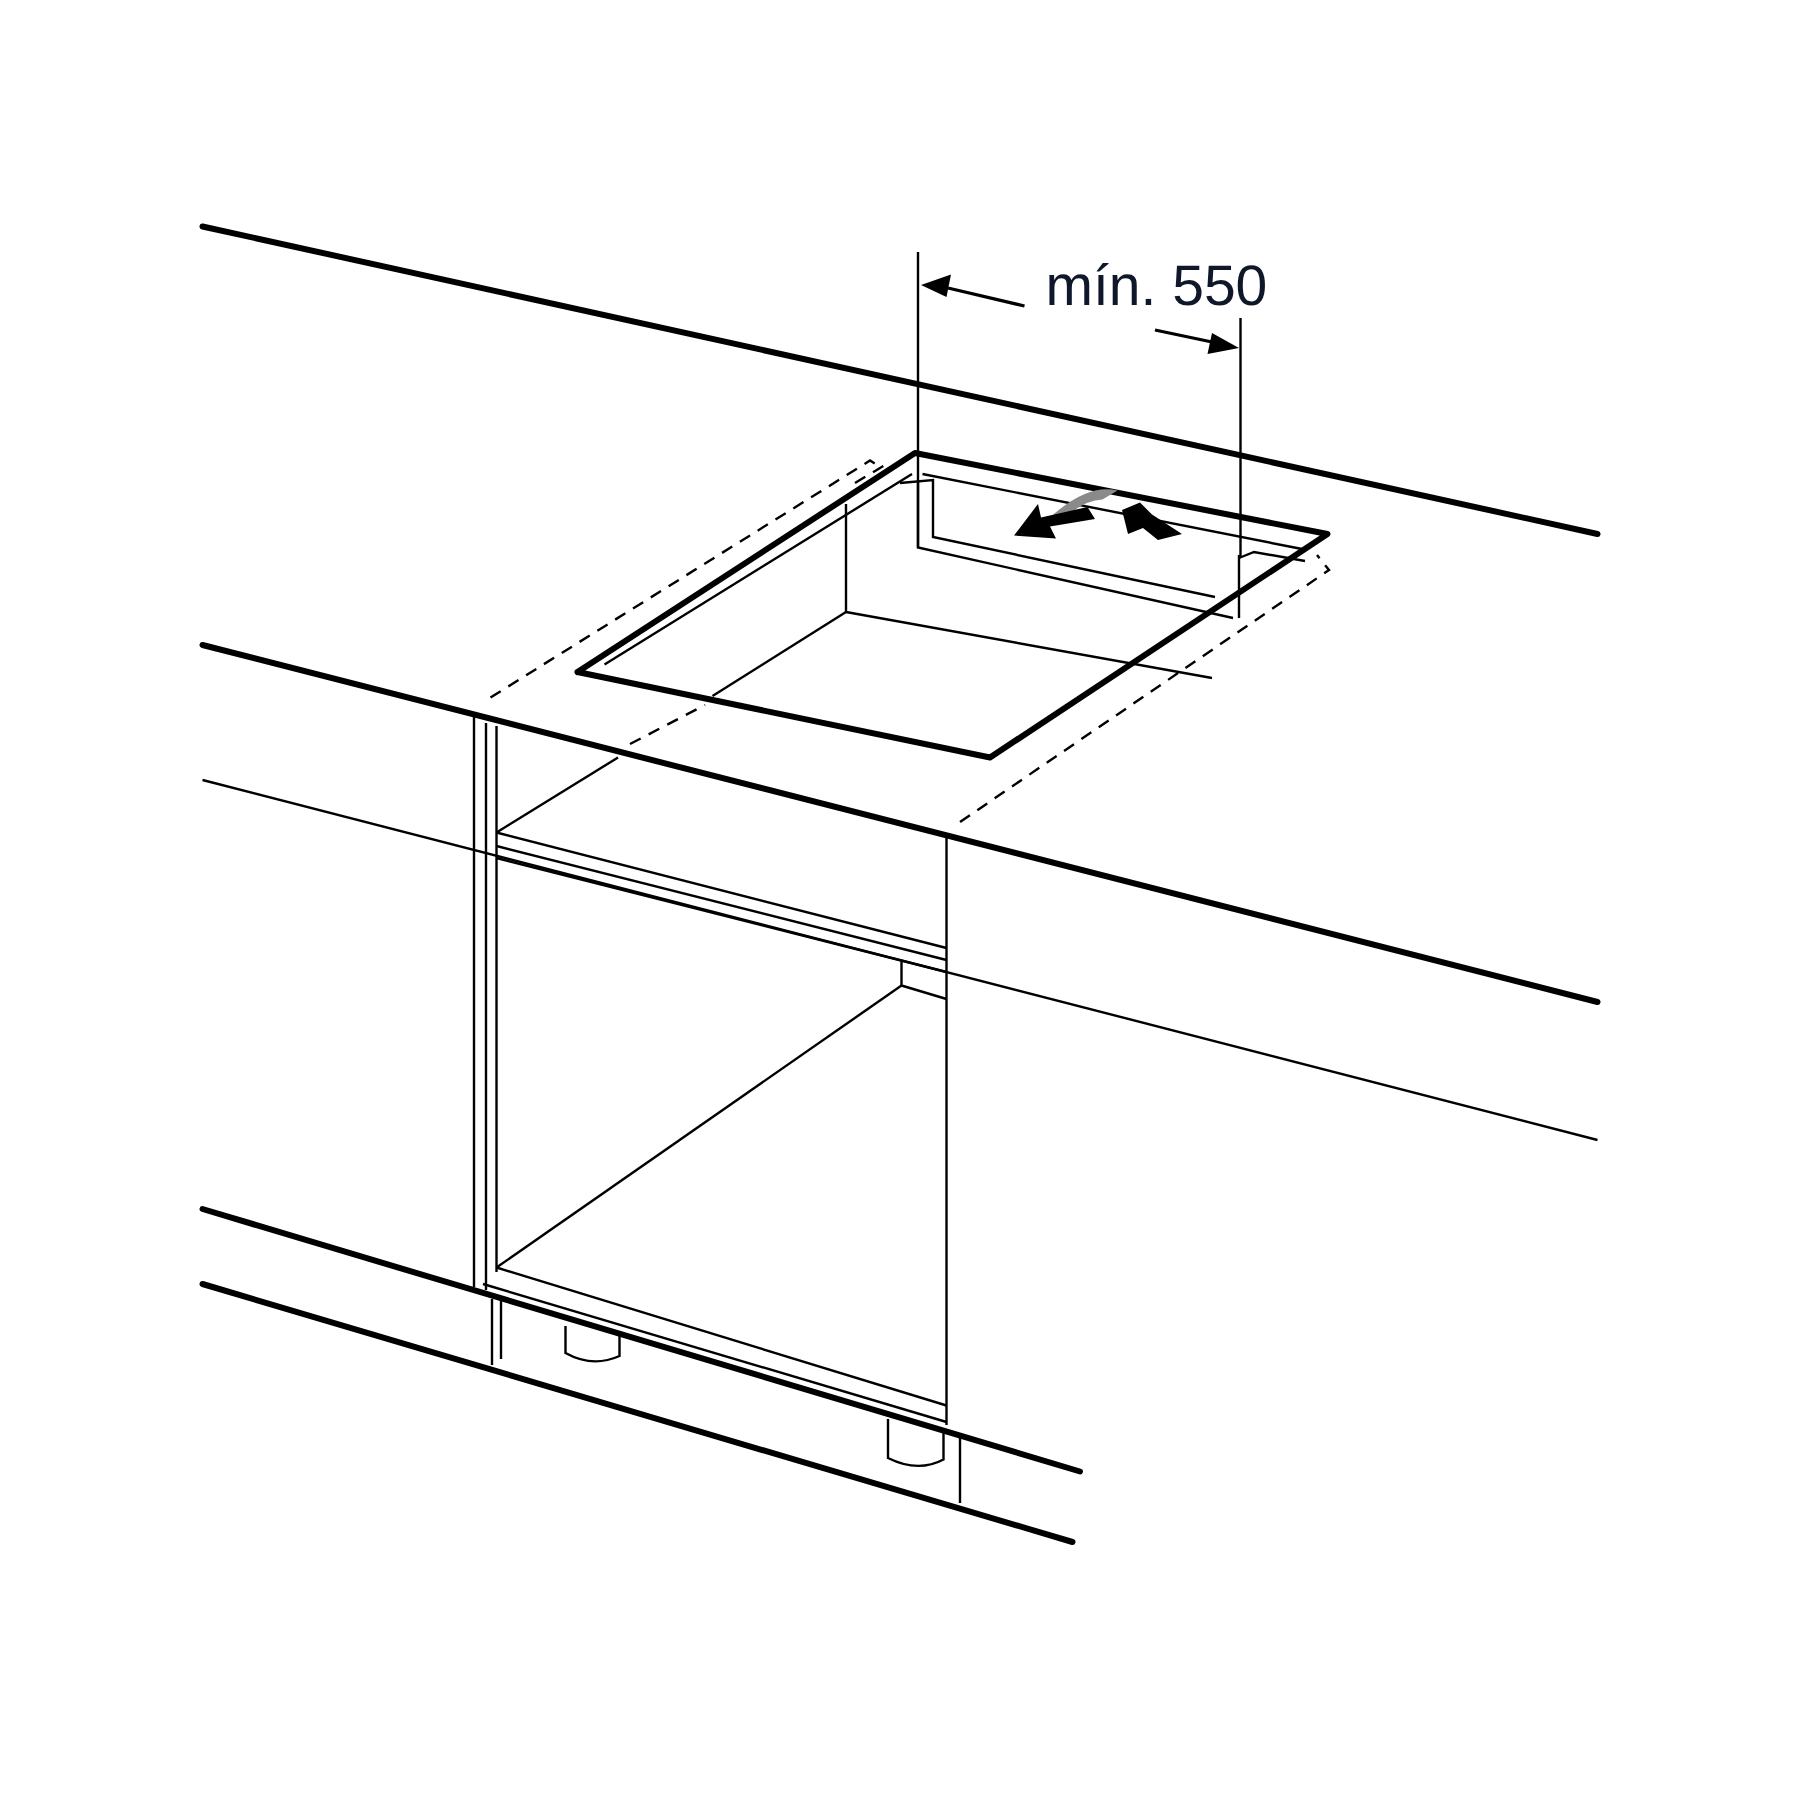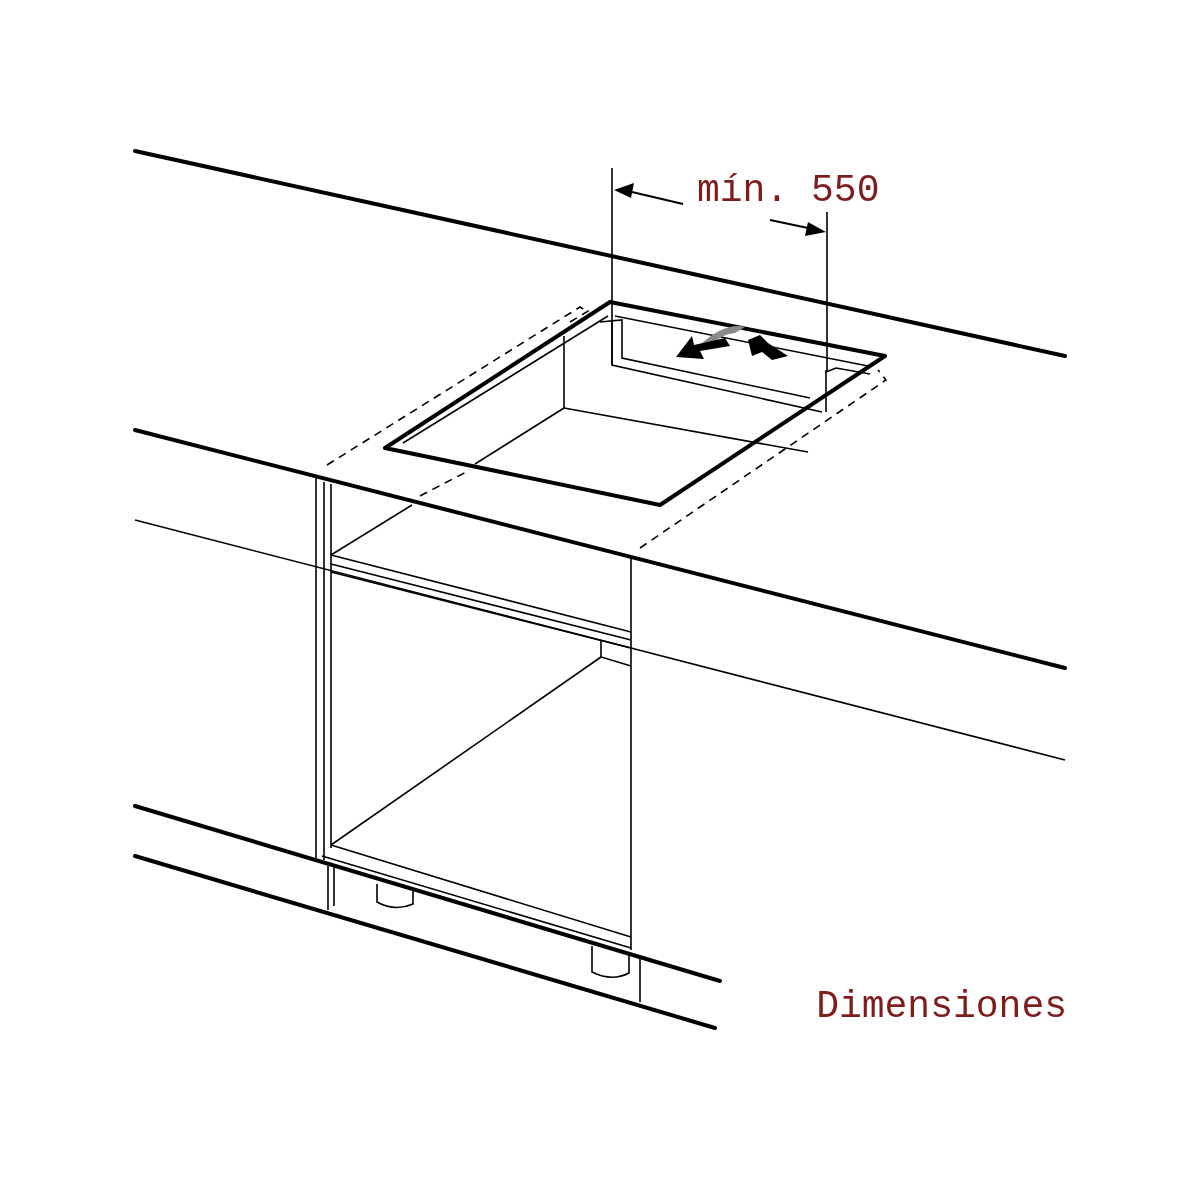--- a/index.html
+++ b/index.html
@@ -3,22 +3,22 @@
   <meta charset="utf-8">
   <style>
     html, body { margin: 0; padding: 0; background: #ffffff; }
     body { width: 1200px; height: 1200px; position: relative; overflow: hidden; }
     svg { position: absolute; left: 0; top: 0; }
     .thick { stroke: #000; stroke-width: 4; fill: none; stroke-linecap: round; stroke-linejoin: round; }
     .med { stroke: #000; stroke-width: 2.2; fill: none; stroke-linejoin: round; }
     .thin { stroke: #000; stroke-width: 1.6; fill: none; }
     .dash { stroke: #000; stroke-width: 1.6; fill: none; stroke-dasharray: 8 6; }
     .label {
-      position: absolute; font-family: Liberation Mono, monospace;
-      color: #7f1d1d; font-size: 38px; line-height: 1;
+      position: absolute; font-family: Liberation Sans, sans-serif;
+      color: #0f172a; font-size: 38px; line-height: 1;
     }
     .dim-label { left: 697px; top: 172px; }
     .note { right: 133px; top: 985px; text-align: right; line-height: 44px; }
   </style>
 </head>
 <body>
 
 <svg width="1200" height="1200" viewBox="0 0 1200 1200" xmlns="http://www.w3.org/2000/svg">
 
   <line class="thick" x1="135" y1="151" x2="1065" y2="356"></line>
@@ -81,14 +81,13 @@
   <path class="thin" d="M592,946 L592,972 Q612,982 629,973 L629,955"></path>
 
   <line class="thin" x1="328" y1="866" x2="328" y2="910"></line>
   <line class="thin" x1="334" y1="866" x2="334" y2="906"></line>
   <line class="thin" x1="640" y1="956" x2="640" y2="1002"></line>
 </svg>
 
 <div class="label dim-label">mín. 550</div>
 
 <div class="label note">
-  <div>Dimensiones</div>
 </div>
 
 </body></html>

